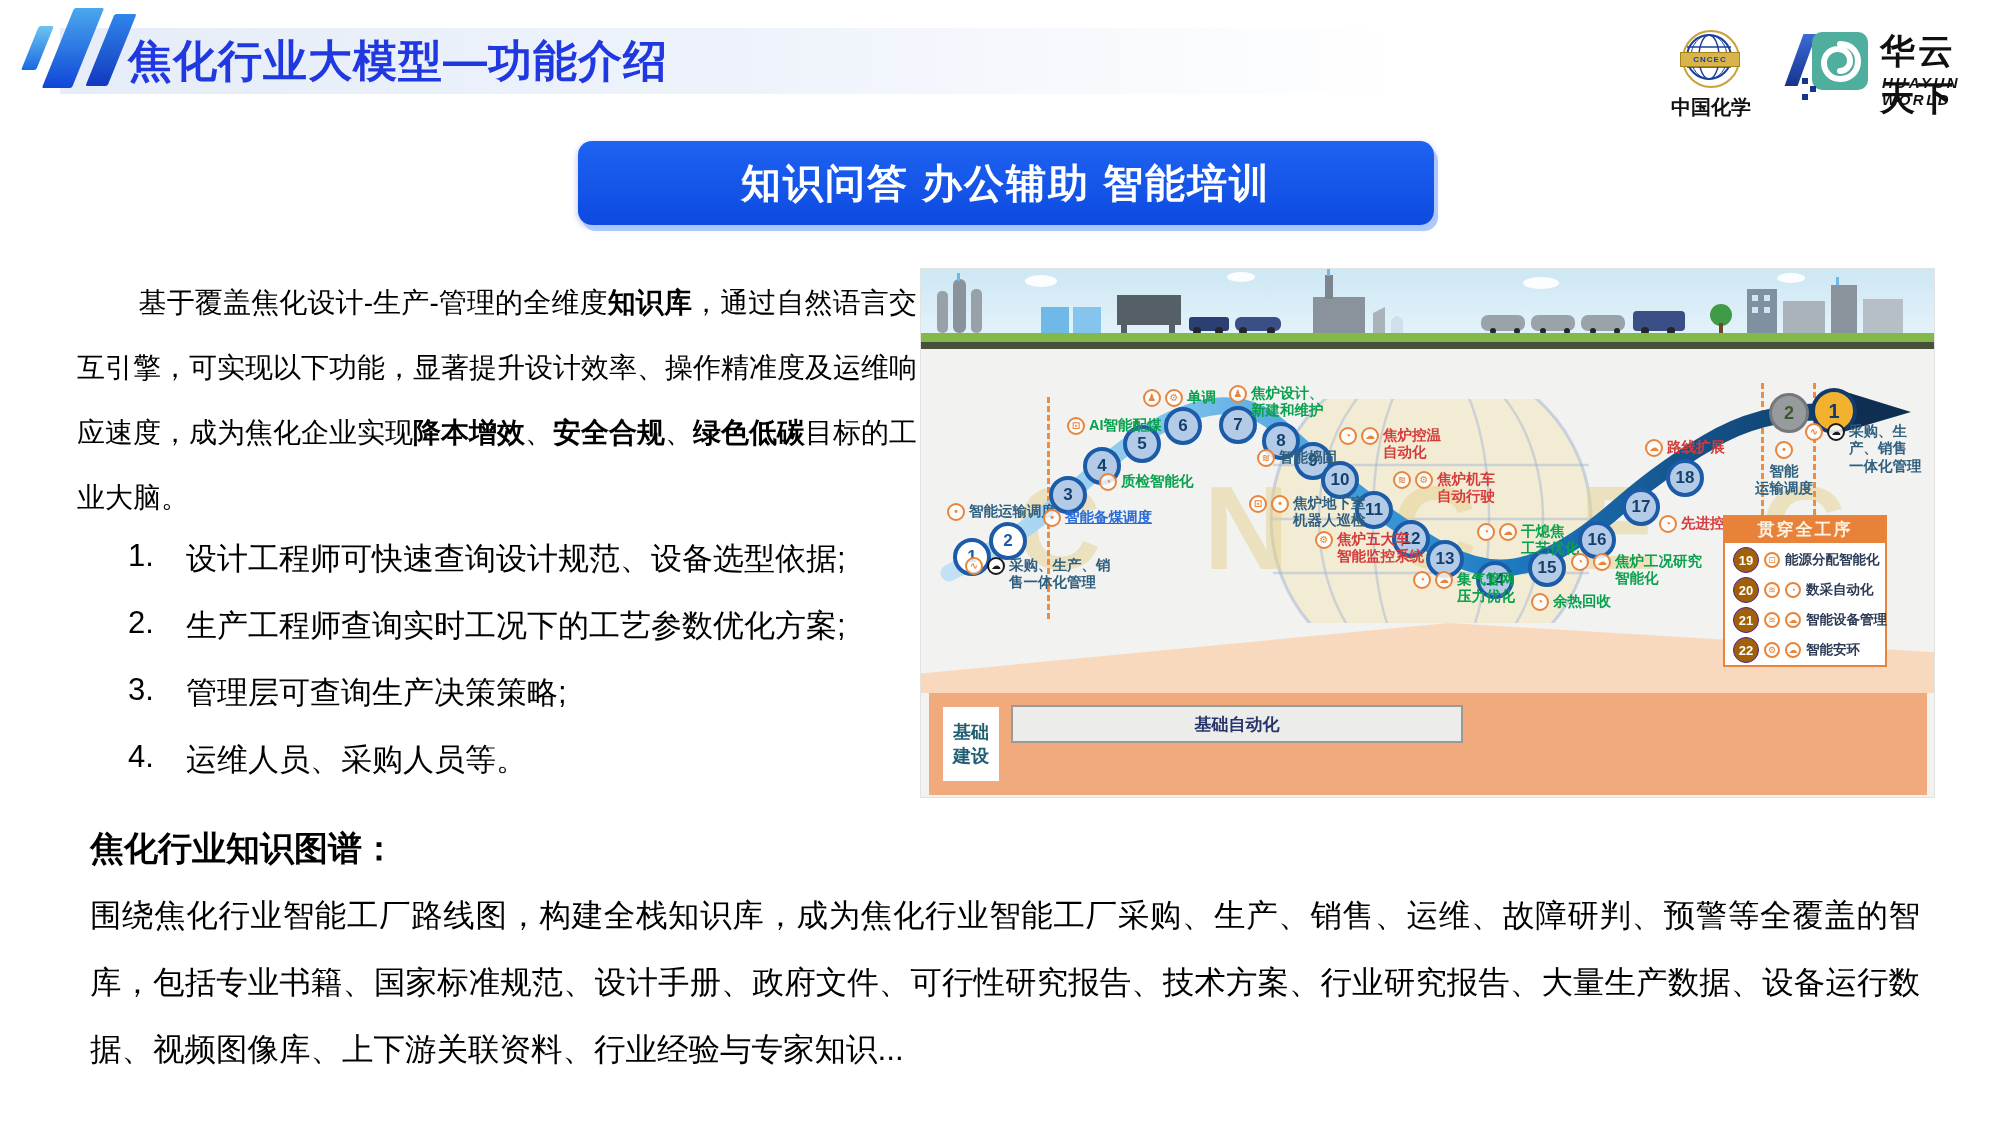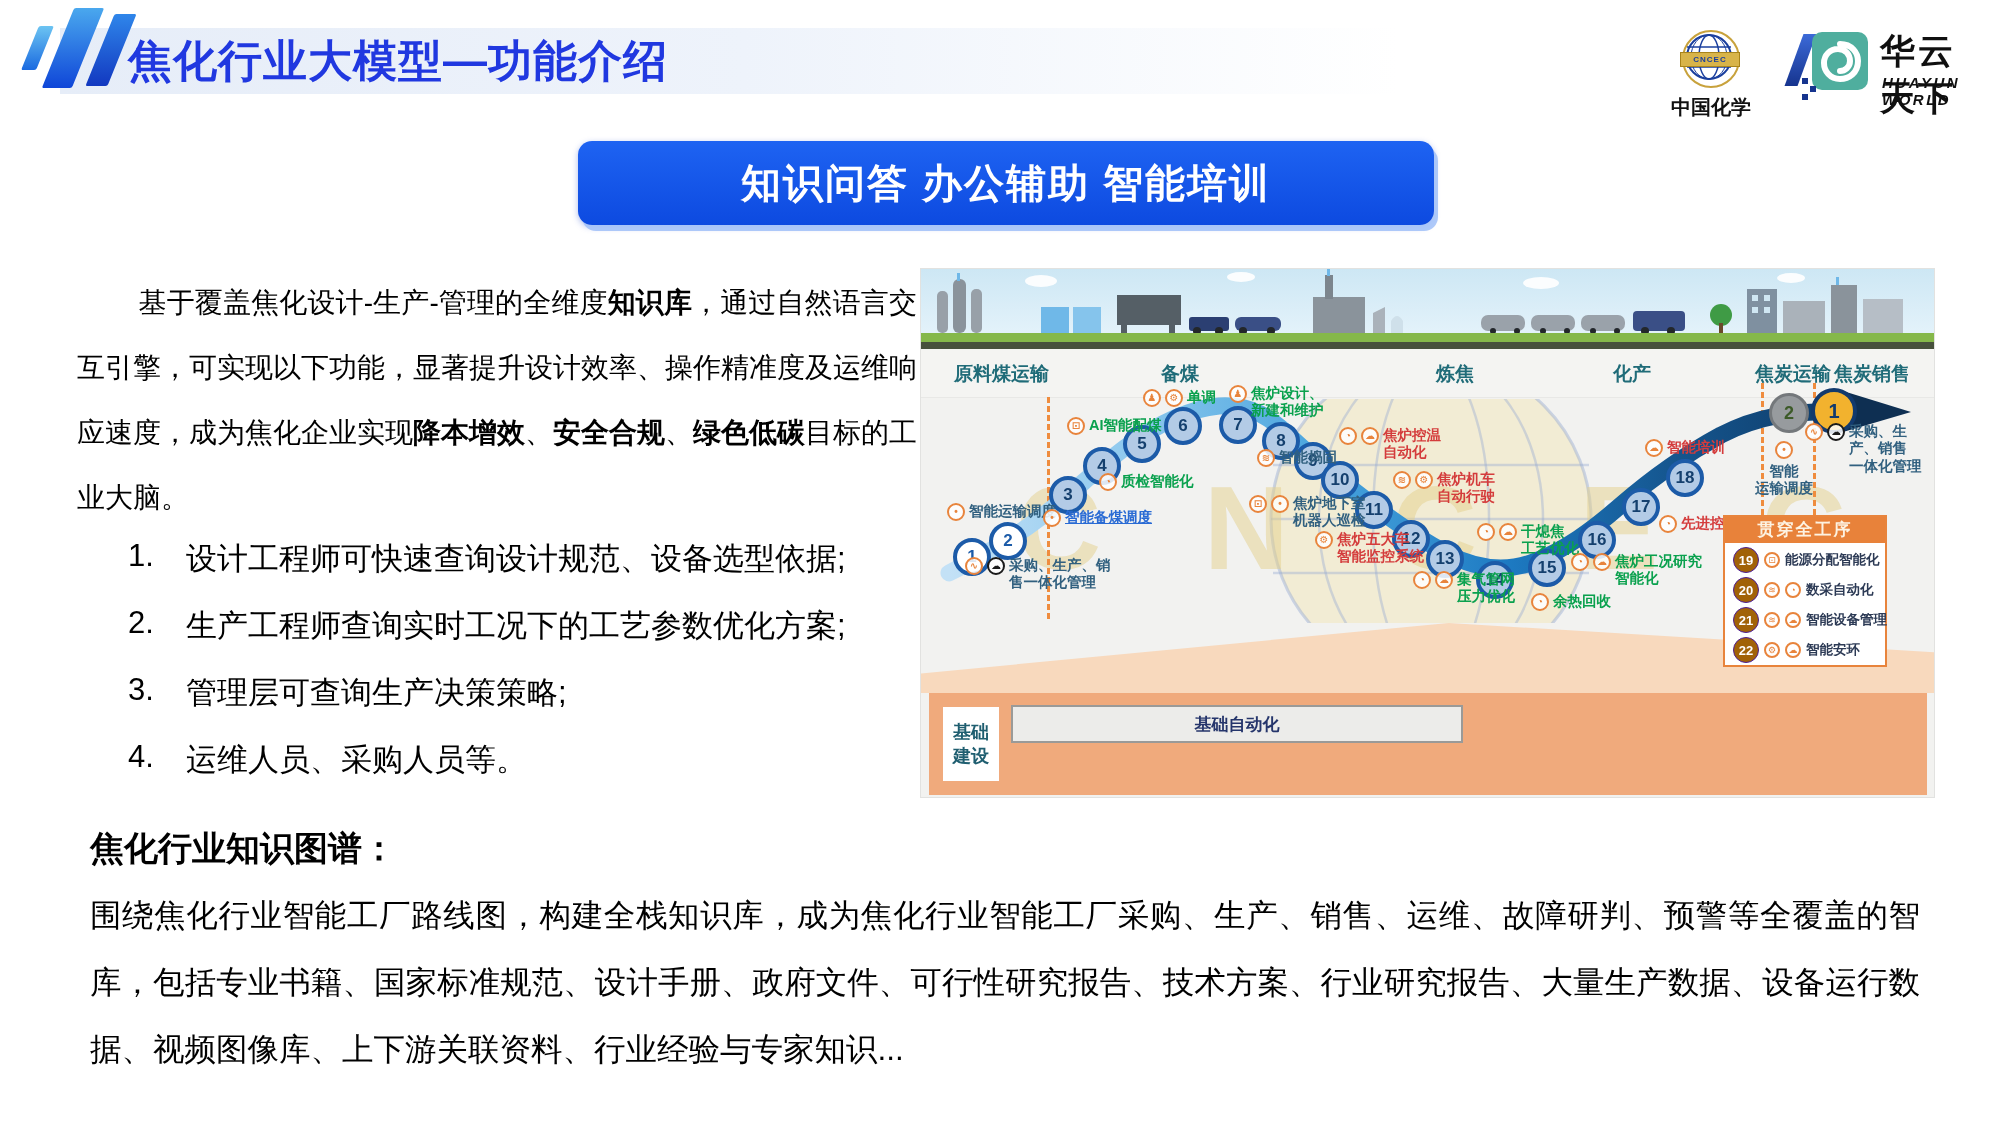--- a/index.html
+++ b/index.html
@@ -202,28 +202,20 @@
         <rect x="843" y="38" width="6" height="6" fill="#cfe6f2"></rect>
       <rect x="862" y="32" width="42" height="32" fill="#aab2ba"></rect>
       <rect x="910" y="16" width="26" height="48" fill="#8a939b"></rect>
       <rect x="942" y="30" width="40" height="34" fill="#b6bec6"></rect>
       <rect x="915" y="8" width="3" height="8" fill="#6fb8e8"></rect>
     </svg>
   </div>
   <div class="grass"></div>
   <div class="road"></div>
 
-  <div class="stage-row">
-    <div class="stage" style="left:33px;">原料煤运输</div>
-    <div class="stage" style="left:240px;">备煤</div>
-    <div class="stage" style="left:515px;">炼焦</div>
-    <div class="stage" style="left:692px;">化产</div>
-    <div class="stage" style="left:834px;">焦炭运输</div>
-    <div class="stage" style="left:913px;">焦炭销售</div>
-  </div>
 
   <svg class="wm-svg" width="1015" height="224" viewBox="0 130 1015 224">
     <circle cx="510" cy="250" r="160" fill="rgba(242,232,190,0.55)" stroke="rgba(150,170,210,0.45)" stroke-width="3"></circle>
     <ellipse cx="510" cy="250" rx="58" ry="160" fill="none" stroke="rgba(150,170,210,0.4)" stroke-width="2.5"></ellipse>
     <ellipse cx="510" cy="250" rx="112" ry="160" fill="none" stroke="rgba(150,170,210,0.4)" stroke-width="2.5"></ellipse>
     <line x1="352" y1="196" x2="668" y2="196" stroke="rgba(150,170,210,0.4)" stroke-width="2.5"></line>
     <line x1="350" y1="250" x2="670" y2="250" stroke="rgba(150,170,210,0.4)" stroke-width="2.5"></line>
     <line x1="352" y1="304" x2="668" y2="304" stroke="rgba(150,170,210,0.4)" stroke-width="2.5"></line>
     <text x="95" y="300" font-size="118" font-weight="bold" fill="rgba(228,208,140,0.5)" textLength="830" font-family="Liberation Sans, sans-serif">CNCEC</text>
   </svg>
@@ -356,21 +348,21 @@
     <span class="lab-t">余热回收</span>
     </div>
   <div class="lab green" style="left:650px;top:284px;">
     <span class="ic">◔</span>
     <span class="ic">☁</span>
     <span class="lab-t">焦炉工况研究
 智能化</span>
     </div>
   <div class="lab red" style="left:724px;top:170px;">
     <span class="ic">☁</span>
-    <span class="lab-t">智能培训</span>
+    <span class="lab-t">路线扩展</span>
     </div>
   <div class="lab red" style="left:738px;top:246px;">
     <span class="ic">◔</span>
     <span class="lab-t">先进控制</span>
     </div>
   <div class="lab teal col" style="left:834px;top:172px;">
     <span class="ic">•</span>
     <span class="lab-t">智能
 运输调度</span>
     </div>

